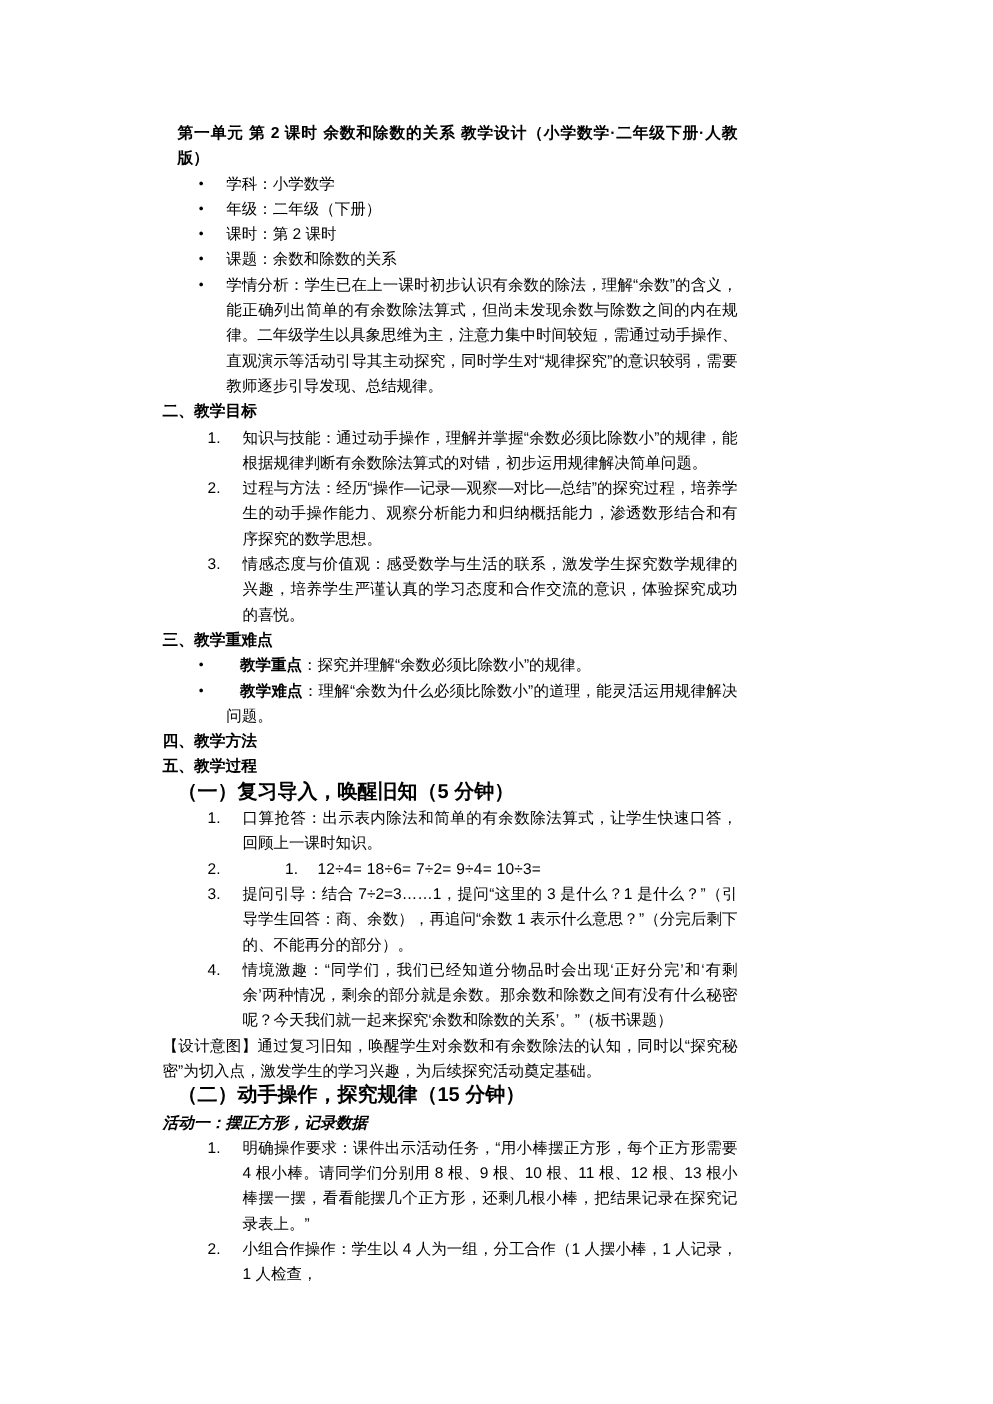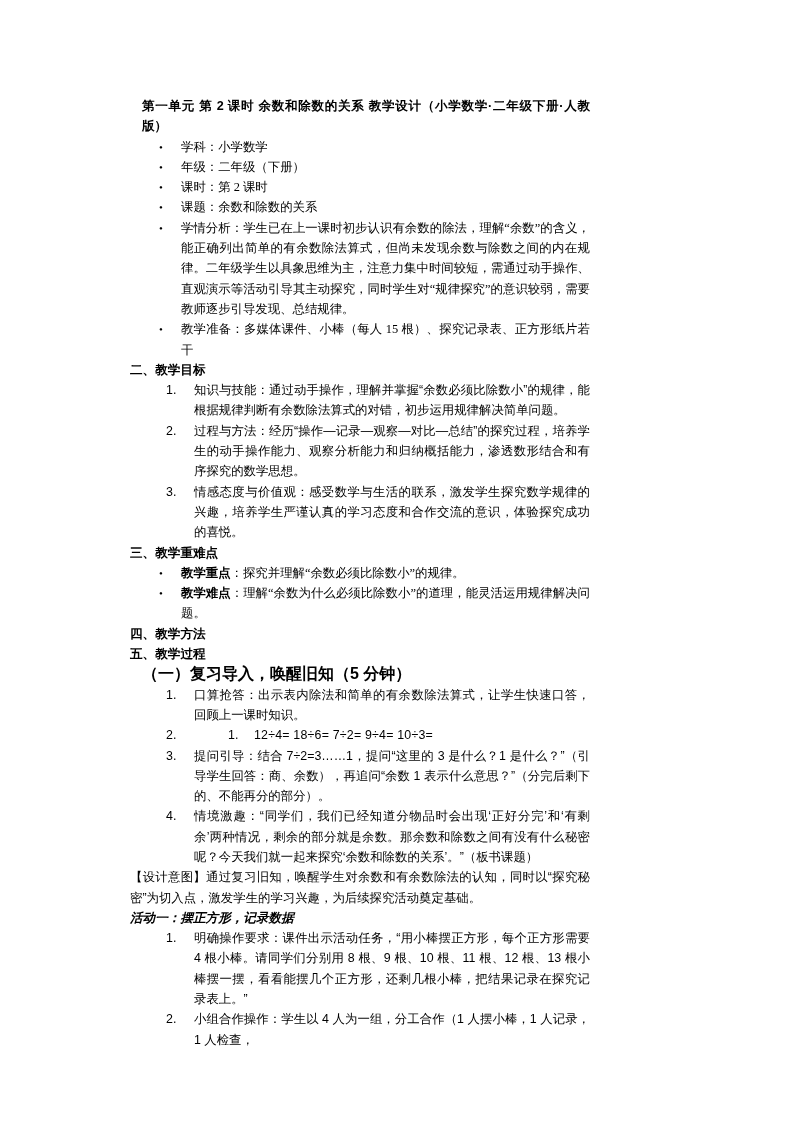--- a/index.html
+++ b/index.html
@@ -69,21 +69,20 @@
     padding: 0 0 0 51px;
     list-style: none;
   }
   ul.bl > li {
     position: relative;
     margin: 0;
     padding: 0;
     line-height: 20.3px;
     text-align: justify;
     text-justify: inter-ideograph;
-    font-family: Liberation Serif, serif;
   }
   ul.bl > li::before {
     content: "\2022";
     position: absolute;
     left: -22px;
     top: 0;
     font-size: 11px;
     line-height: 20.3px;
   }
   
@@ -124,38 +123,37 @@
     counter-increment: nlic;
   }
   ol.nl-inner > li::before {
     content: counter(nlic) ".";
     position: absolute;
     left: -26px;
     top: 0;
     line-height: 20.3px;
   }
   .eq { letter-spacing: 0.2px; }
-  b.bold { font-weight: bold; }
+  b.bold { font-weight: bold; margin-left: 11px; }
   .empty-li { min-height: 20.3px; }
 </style>
 </head>
 <body>
 
 <div class="page">
   <div class="doc">
 
     <p class="doc-title">第一单元 第 2 课时 余数和除数的关系 教学设计（小学数学·二年级下册·人教版）</p>
 
     <ul class="bl">
       <li>学科：小学数学</li>
       <li>年级：二年级（下册）</li>
       <li>课时：第 2 课时</li>
       <li>课题：余数和除数的关系</li>
       <li>学情分析：学生已在上一课时初步认识有余数的除法，理解“余数”的含义，能正确列出简单的有余数除法算式，但尚未发现余数与除数之间的内在规律。二年级学生以具象思维为主，注意力集中时间较短，需通过动手操作、直观演示等活动引导其主动探究，同时学生对“规律探究”的意识较弱，需要教师逐步引导发现、总结规律。</li>
-      <li>教学准备：多媒体课件、小棒（每人 15 根）、探究记录表、正方形纸片若干</li>
     </ul>
 
     <p class="h-sec">二、教学目标</p>
     <ol class="nl">
       <li>知识与技能：通过动手操作，理解并掌握“余数必须比除数小”的规律，能根据规律判断有余数除法算式的对错，初步运用规律解决简单问题。</li>
       <li>过程与方法：经历“操作—记录—观察—对比—总结”的探究过程，培养学生的动手操作能力、观察分析能力和归纳概括能力，渗透数形结合和有序探究的数学思想。</li>
       <li>情感态度与价值观：感受数学与生活的联系，激发学生探究数学规律的兴趣，培养学生严谨认真的学习态度和合作交流的意识，体验探究成功的喜悦。</li>
     </ol>
 
     <p class="h-sec">三、教学重难点</p>
@@ -174,20 +172,21 @@
       <li class="empty-li">
         <ol class="nl-inner">
           <li class="eq">12÷4=    18÷6=    7÷2=    9÷4=    10÷3=</li>
         </ol>
       </li>
       <li>提问引导：结合 7÷2=3……1，提问“这里的 3 是什么？1 是什么？”（引导学生回答：商、余数），再追问“余数 1 表示什么意思？”（分完后剩下的、不能再分的部分）。</li>
       <li>情境激趣：“同学们，我们已经知道分物品时会出现‘正好分完’和‘有剩余’两种情况，剩余的部分就是余数。那余数和除数之间有没有什么秘密呢？今天我们就一起来探究‘余数和除数的关系’。”（板书课题）</li>
     </ol>
     <p class="p-plain">【设计意图】通过复习旧知，唤醒学生对余数和有余数除法的认知，同时以“探究秘密”为切入点，激发学生的学习兴趣，为后续探究活动奠定基础。</p>
 
+    <p class="h-sub">（二）动手操作，探究规律（15 分钟）</p>
     <p class="h-act">活动一：摆正方形，记录数据</p>
     <ol class="nl">
       <li>明确操作要求：课件出示活动任务，“用小棒摆正方形，每个正方形需要 4 根小棒。请同学们分别用 8 根、9 根、10 根、11 根、12 根、13 根小棒摆一摆，看看能摆几个正方形，还剩几根小棒，把结果记录在探究记录表上。”</li>
       <li>小组合作操作：学生以 4 人为一组，分工合作（1 人摆小棒，1 人记录，1 人检查，</li>
     </ol>
 
   </div>
 </div>
 
 </body></html>

